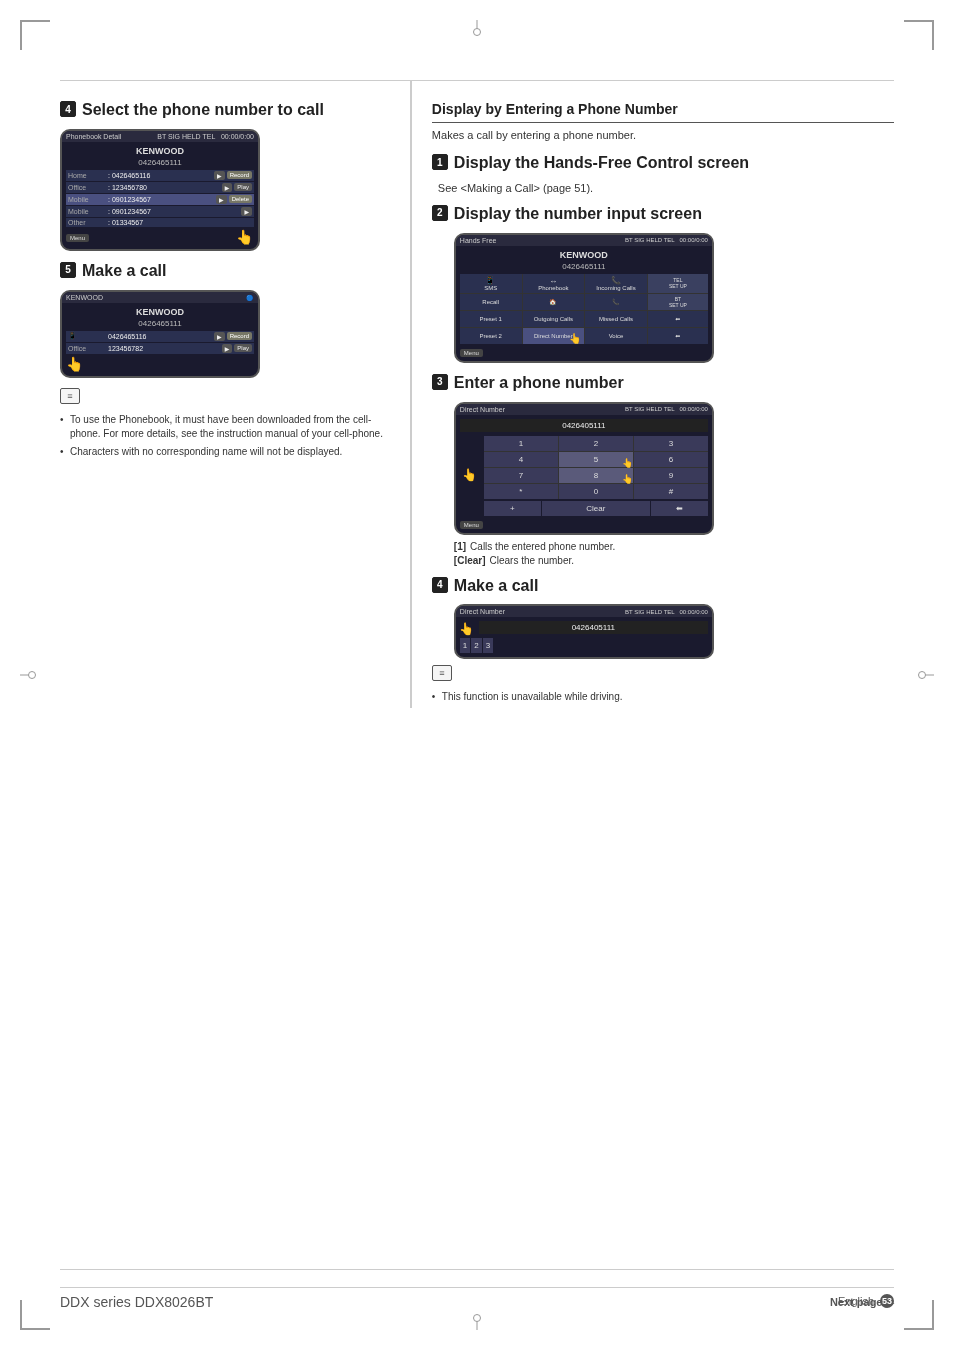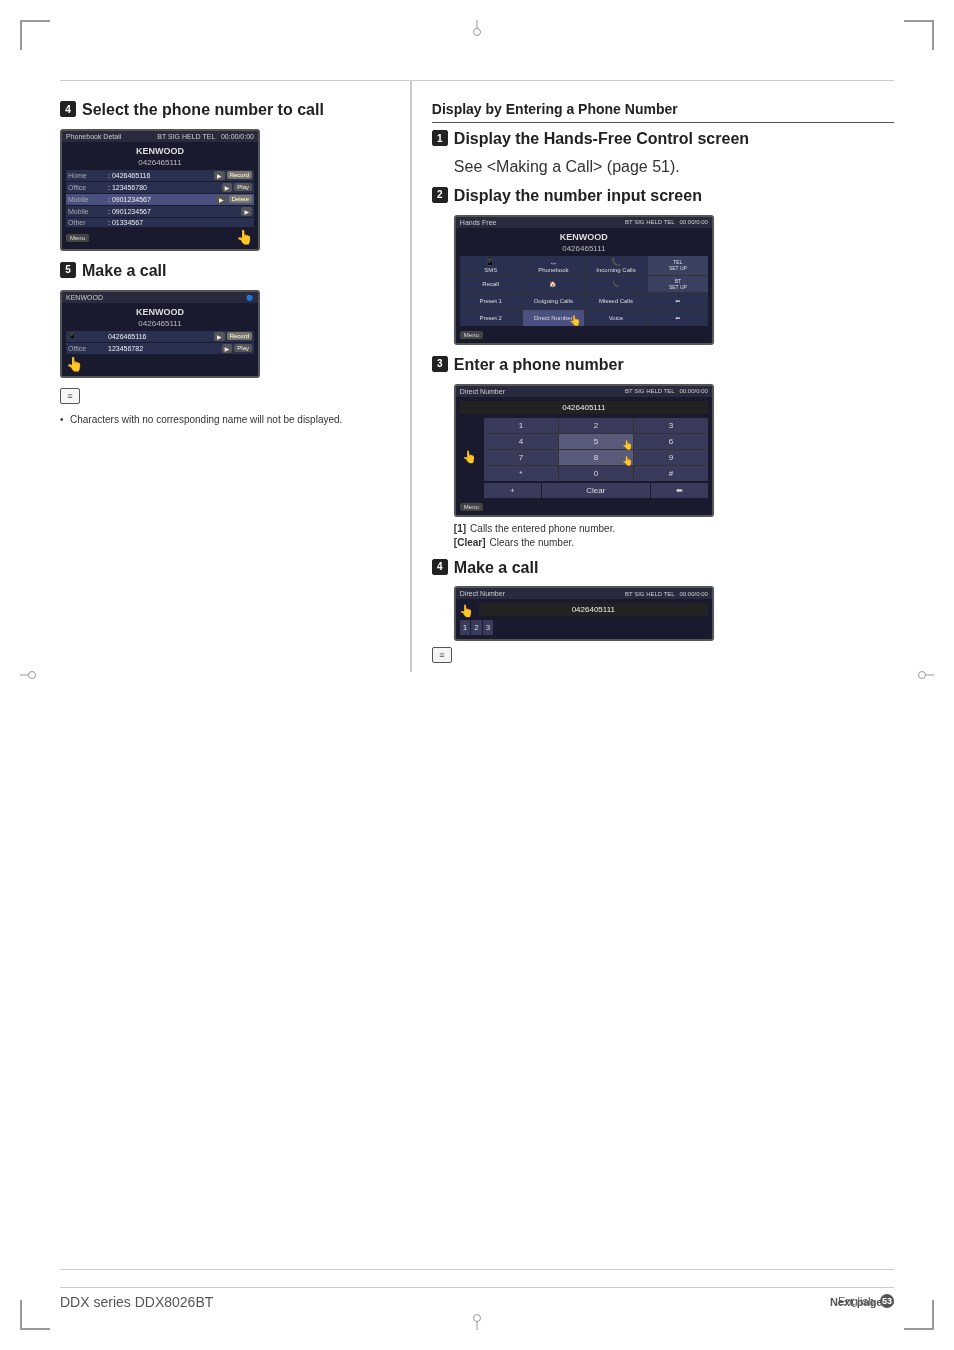--- a/index.html
+++ b/index.html
@@ -124,21 +124,21 @@
     .section-subtitle {
       font-size: 11px;
       color: #333;
       margin-bottom: 12px;
     }
 
     
     .device-screen {
       background: #1a1a2e;
       border: 2px solid #555;
-      border-radius: 3px;
+      border-radius: 10px;
       margin-bottom: 10px;
       overflow: hidden;
       position: relative;
     }
 
     .screen-header {
       background: #2a2a3e;
       color: #ccc;
       font-size: 7px;
       padding: 2px 4px;
@@ -485,37 +485,39 @@
           </div>
           <div style="display:flex;justify-content:flex-start;margin-top:2px;">
             <span class="touch-icon">👆</span>
           </div>
         </div>
       </div>
 
       <div style="margin-top:8px;">
         <div class="note-icon"></div>
         <ul class="bullet-list">
+          <li>To use the Phonebook, it must have been downloaded from the cell-phone. For more details, see the instruction manual of your cell-phone.</li>
           <li>Characters with no corresponding name will not be displayed.</li>
         </ul>
       </div>
 
     </div>
 
     <div style="width:1px;background:#ccc;margin:0;"></div>
 
     <div class="right-col">
 
       <div class="section-title">Display by Entering a Phone Number</div>
+      <div class="section-subtitle">Makes a call by entering a phone number.</div>
 
       <div class="step-heading">
         <span class="step-number filled">1</span>
         <span class="step-title">Display the Hands-Free Control screen</span>
       </div>
-      <div style="margin-left:22px;font-size:16px;color:#333;margin-bottom:10px;">See &lt;Making a Call&gt; (page 51).</div>
+      <div style="margin-left:6px;font-size:11px;color:#333;margin-bottom:10px;">See &lt;Making a Call&gt; (page 51).</div>
 
       <div class="step-heading">
         <span class="step-number filled">2</span>
         <span class="step-title">Display the number input screen</span>
       </div>
 
       <div class="device-screen" style="width:260px;margin-left:22px;margin-bottom:10px;">
         <div class="screen-header">
           <span>Hands Free</span>
           <span style="font-size:6px;">
@@ -657,20 +659,21 @@
             <div class="numpad-key">2</div>
             <div class="numpad-key">3</div>
           </div>
         </div>
       </div>
 
 
       <div style="margin-top:4px;">
         <div class="note-icon"></div>
         <ul class="bullet-list">
+          <li>This function is unavailable while driving.</li>
         </ul>
       </div>
 
     </div>
   </div>
 </div>
 
 <div class="page-footer">
   <div class="footer-left">DDX series  DDX8026BT</div>
   <div class="footer-right">

